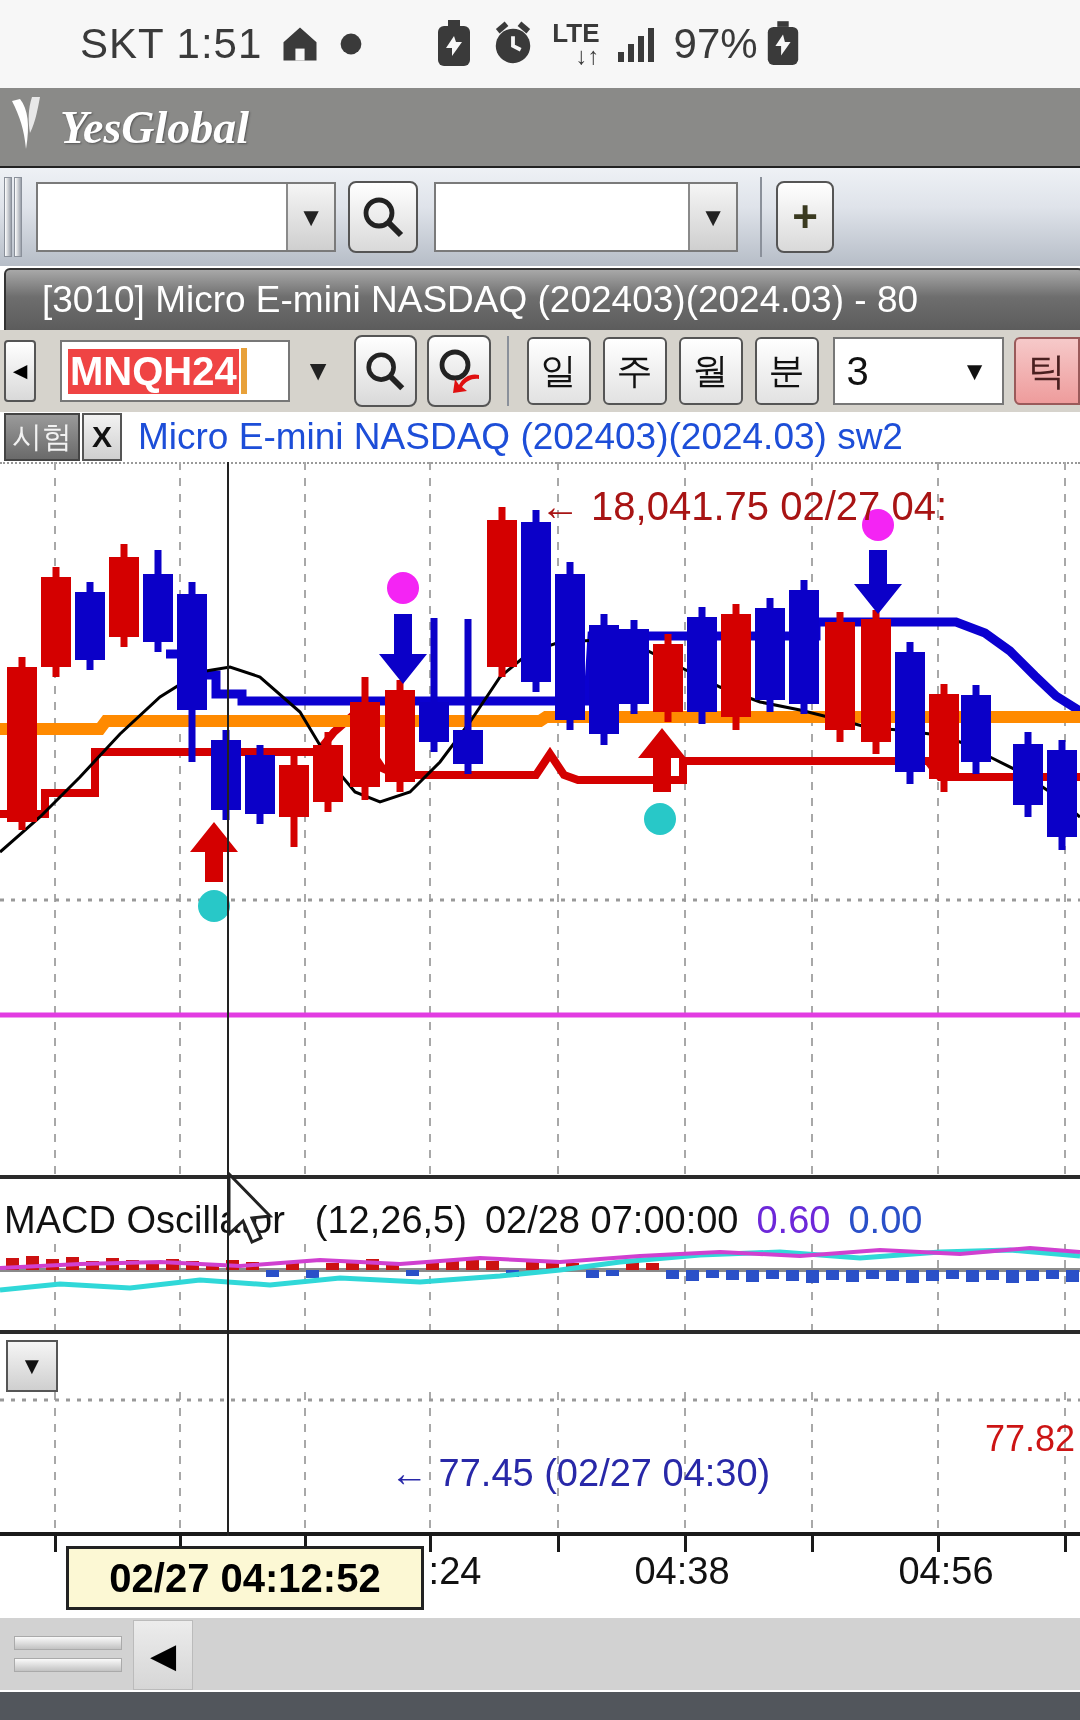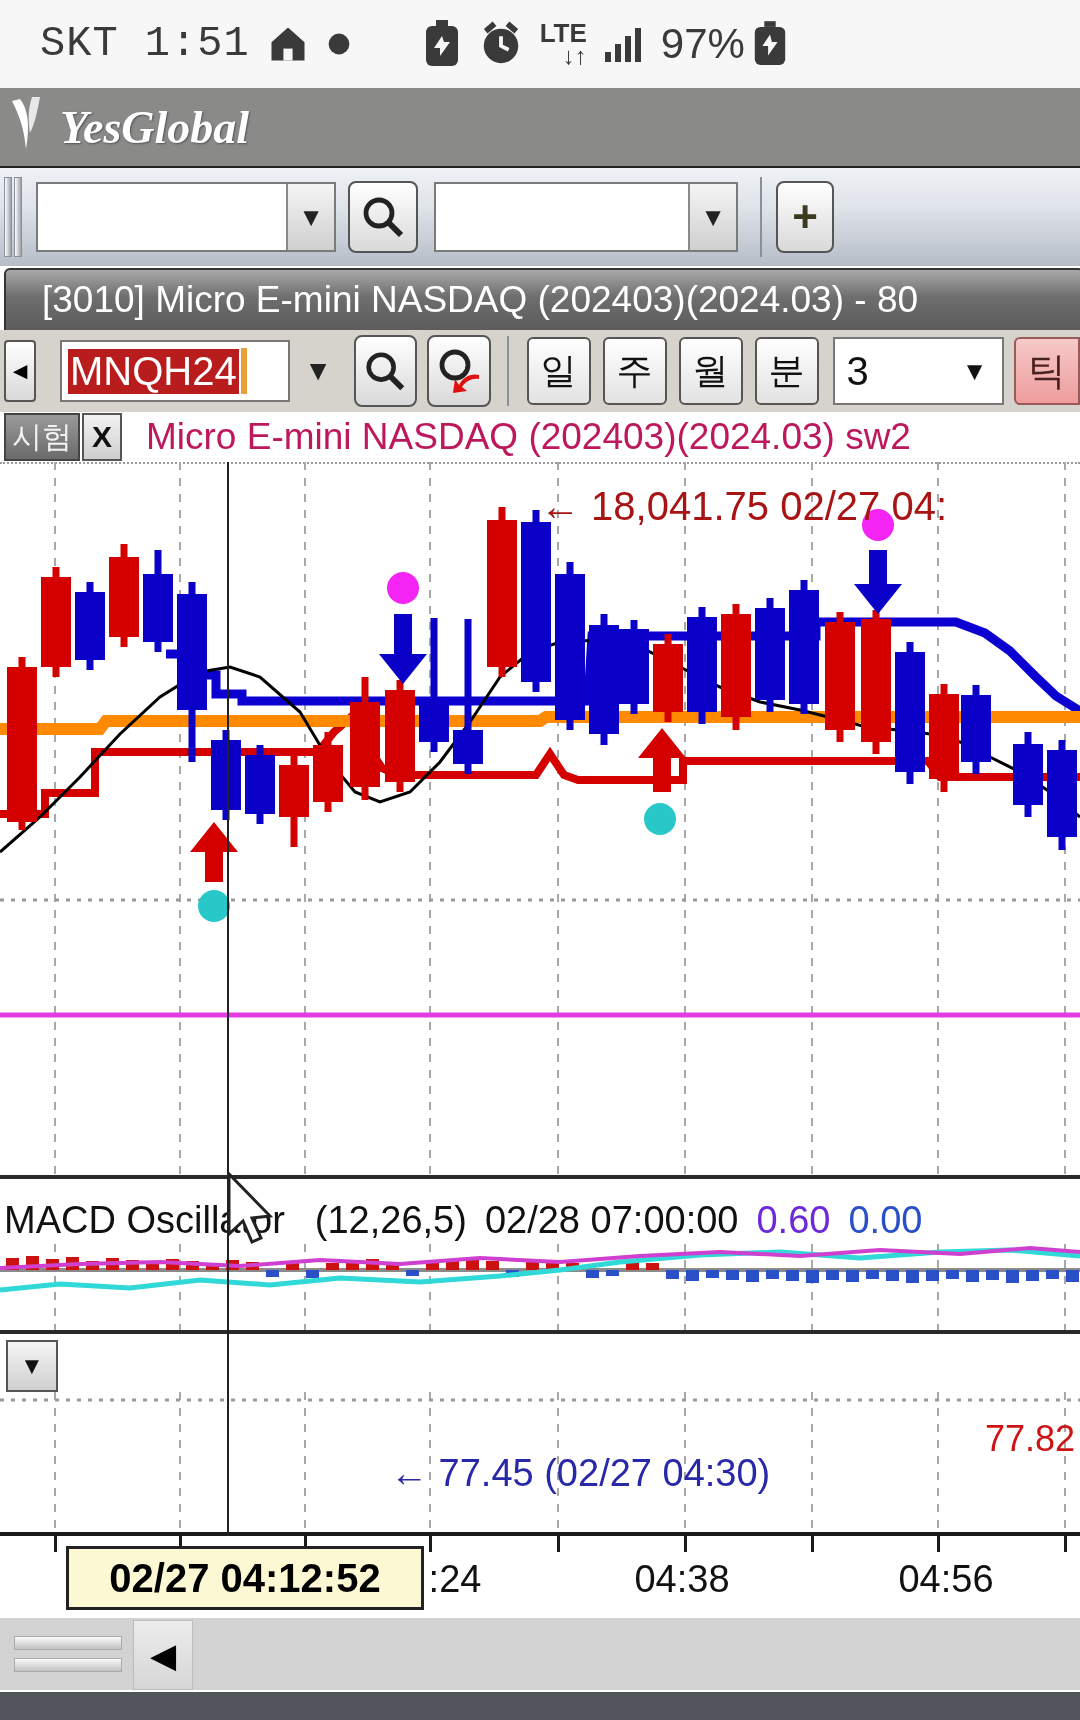--- a/index.html
+++ b/index.html
@@ -3,21 +3,21 @@
 <meta charset="utf-8">
 <style>
   html,body{margin:0;padding:0;background:#fff;}
   body{width:1080px;height:1720px;position:relative;overflow:hidden;
        font-family:"Liberation Sans", sans-serif;}
   .abs{position:absolute;}
 
   
   #status-bar{left:0;top:0;width:1080px;height:88px;background:#f7f7f7;
     display:flex;align-items:center;color:#3a3a3a;}
-  #status-left{margin-left:40px;font-size:42px;font-weight:500;letter-spacing:1px;font-family:Liberation Mono, monospace;}
+  #status-left{margin-left:80px;font-size:42px;font-weight:500;letter-spacing:1px;}
   .sicon{margin-left:16px;display:inline-flex;align-items:flex-end;}
   #battery-pct{font-size:42px;margin-left:14px;}
 
   
   #app-header{left:0;top:88px;width:1080px;height:78px;background:#8a8a88;
     display:flex;align-items:center;}
   #logo-text{color:#fff;font-size:46px;font-weight:bold;font-style:italic;
     font-family:"Liberation Serif", serif;text-shadow:1px 1px 2px #555;}
 
   
@@ -40,42 +40,42 @@
   #window-title{left:4px;top:268px;width:1076px;height:60px;
     background:linear-gradient(#a8a8a8,#6e6e6e 45%,#5c5c5c);
     border:2px solid #333;border-radius:6px 6px 0 0;display:flex;align-items:center;
     color:#fff;font-size:37px;white-space:nowrap;overflow:hidden;}
 
   
   #symbol-row{left:0;top:330px;width:1080px;height:82px;background:#d6d3cc;
     display:flex;align-items:center;}
   #symbol-input{width:236px;height:58px;background:#fff;border:2px solid #777;
     display:flex;align-items:center;padding-left:6px;}
-  #symbol-text{background:#b91c1c;color:#fff;font-size:40px;font-weight:normal;padding:0 2px;}
+  #symbol-text{background:#ef4444;color:#fff;font-size:40px;font-weight:bold;padding:0 2px;}
   #symbol-caret{width:6px;height:46px;background:#e8a13a;margin-left:2px;}
   .kbtn{width:64px;height:68px;background:linear-gradient(#ffffff,#e2e2e2);
     border:2px solid #555;border-radius:6px;display:flex;align-items:center;
     justify-content:center;font-size:36px;color:#111;margin-left:12px;}
   #interval-combo{width:166px;height:64px;background:#fff;border:2px solid #777;
     margin-left:14px;display:flex;align-items:center;font-size:40px;color:#111;
     padding-left:12px;}
   #tick-btn{width:70px;height:68px;margin-left:10px;background:linear-gradient(#f6c9c9,#ee9c9c);
     border:2px solid #9a5a5a;border-radius:6px 0 0 6px;display:flex;align-items:center;
     justify-content:center;font-size:38px;color:#4a2020;}
 
   
   #chart-header{left:0;top:412px;width:1080px;height:50px;background:#fff;
     display:flex;align-items:center;border-bottom:2px dotted #999;}
   #chart-badge{width:72px;height:44px;margin-left:4px;background:linear-gradient(#9a9a9a,#6a6a6a);
     border:2px solid #444;color:#f2f2f2;font-size:30px;display:flex;align-items:center;
     justify-content:center;}
   #chart-close{width:36px;height:44px;background:linear-gradient(#f2f2f2,#cfcfcf);
     border:2px solid #555;color:#111;font-size:30px;font-weight:bold;display:flex;
     align-items:center;justify-content:center;margin-left:2px;}
-  #chart-title{margin-left:24px;font-size:37px;color:#be185d;white-space:nowrap;text-align:right;}
+  #chart-title{margin-left:16px;font-size:37px;color:#1d4ed8;white-space:nowrap;text-align:right;}
 
   
   #main-chart{left:0;top:462px;}
   #panel-divider{left:0;top:1175px;width:1080px;height:20px;background:#fff;
     border-top:4px solid #2a2a2a;border-bottom:4px solid #2a2a2a;}
   #main-annotation{left:540px;top:484px;font-size:40px;color:#a81414;white-space:nowrap;}
 
   #macd-row{left:0;top:1196px;width:1080px;height:48px;background:#fff;
     font-size:38px;color:#111;white-space:nowrap;display:flex;align-items:center;}
   #macd-row .red{color:#6d28d9;margin-left:18px;}
@@ -90,21 +90,21 @@
     font-size:24px;color:#111;}
   #crude-title{margin-left:8px;}
   #crude-chart{left:0;top:1392px;}
   #crude-price{left:985px;top:1418px;font-size:36px;color:#cc1414;white-space:nowrap;}
   #crude-annotation{left:390px;top:1452px;font-size:38px;color:#2828a8;white-space:nowrap;}
 
   
   #axis-line{left:0;top:1532px;width:1080px;height:4px;background:#1a1a1a;}
   #time-row{left:0;top:1536px;width:1080px;height:80px;background:#fff;}
   .tick{position:absolute;top:0;width:3px;height:16px;background:#1a1a1a;}
-  .tlabel{position:absolute;top:22px;font-size:38px;color:#111;transform:translateX(-50%);
+  .tlabel{position:absolute;top:14px;font-size:38px;color:#111;transform:translateX(-50%);
     white-space:nowrap;}
   #tooltip{left:66px;top:1546px;width:352px;height:58px;background:#fcf8d4;
     border:3px solid #222;display:flex;align-items:center;justify-content:center;
     font-size:40px;font-weight:bold;color:#000;white-space:nowrap;}
 
   
   #scroll-area{left:0;top:1618px;width:1080px;height:72px;background:#d2d2d2;}
   #scroll-grip{position:absolute;left:14px;top:18px;width:108px;height:38px;}
   #scroll-grip div{height:12px;margin-bottom:8px;background:linear-gradient(#fafafa,#c2c2c2);
     border:1px solid #aaa;}

